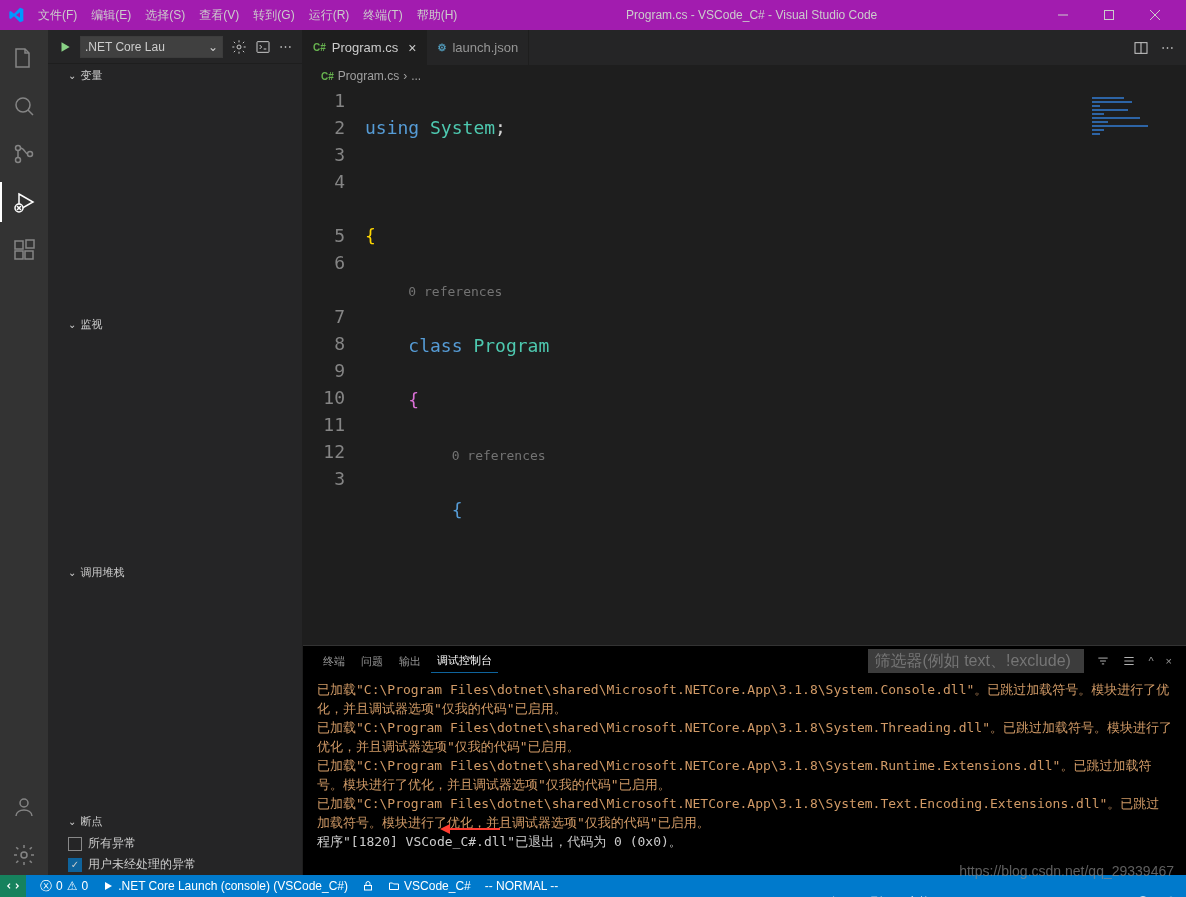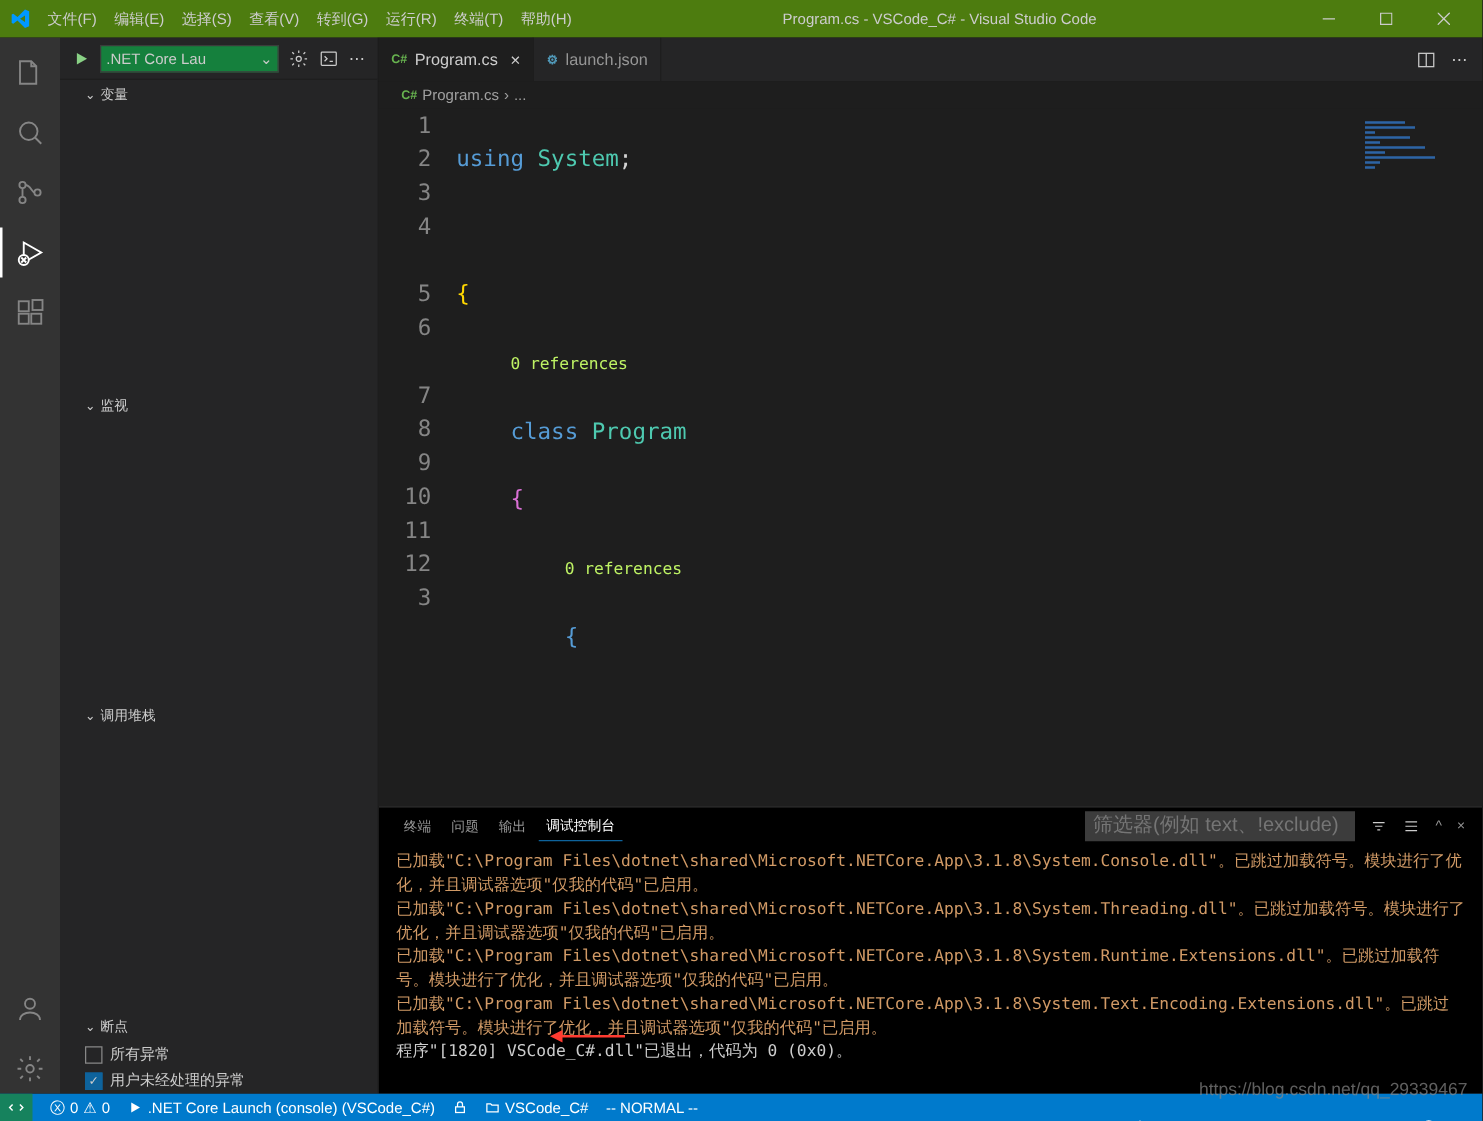--- a/index.html
+++ b/index.html
@@ -1,32 +1,32 @@
 <!DOCTYPE html>
 <html><head>
 <meta charset="utf-8">
 <style>
 * { margin: 0; padding: 0; box-sizing: border-box; }
 body { font-family: "Segoe UI", sans-serif; font-size: 13px; background: #1e1e1e; color: #cccccc; width: 1186px; height: 897px; overflow: hidden; display: flex; flex-direction: column; }
-.titlebar { height: 30px; background: #4d7c0f; display: flex; align-items: center; padding: 0 8px; }
+.titlebar { height: 30px; background: #a21caf; display: flex; align-items: center; padding: 0 8px; }
 .titlebar .logo { width: 16px; height: 16px; display:flex; align-items:center; justify-content:center;}
 .titlebar .menu { display: flex; gap: 2px; margin-left: 8px; font-size: 12px; }
 .titlebar .menu span { padding: 4px 6px; cursor:default;}
 .titlebar .title { flex: 1; text-align: center; font-size: 12px; color: #ccc; }
 .titlebar .controls { display: flex; gap: 0; }
 .titlebar .controls .ctrl { width: 46px; height: 30px; display:flex; align-items:center; justify-content:center;}
 .main { flex: 1; display: flex; overflow:hidden;}
 .activitybar { width: 48px; background: #333333; display: flex; flex-direction: column; align-items:center; padding-top: 8px; gap:8px;}
 .activitybar .icon { width: 48px; height: 40px; display:flex; align-items:center; justify-content:center; color:#858585;}
 .activitybar .icon.active { border-left: 2px solid #fff; color:#fff;}
 .activitybar .spacer{flex:1;}
 .sidebar { width: 255px; background: #252526; display:flex; flex-direction:column; border-right:1px solid #1e1e1e;}
 .debug-toolbar { height: 34px; display:flex; align-items:center; gap:8px; padding:0 10px; border-bottom:1px solid #1e1e1e;}
 .run-btn { color:#89d185;}
-.config-select { flex:1; background:#15803d; border:1px solid #3c3c3c; color:#ccc; padding:2px 4px; font-size:12px; height:22px; display:flex; align-items:center;}
+.config-select { flex:1; background:#404040; border:1px solid #3c3c3c; color:#ccc; padding:2px 4px; font-size:12px; height:22px; display:flex; align-items:center;}
 .sidebar .section-title{padding:4px 20px; font-size:11px; color:#ccc; cursor:default;}
 .sidebar .section-title::before{content:"⌄"; margin-right:4px; display:inline-block; font-size:10px;}
 .sidebar .section{flex:0 0 auto;}
 .sidebar .flexgrow{flex:1;}
 .checkrow{display:flex; align-items:center; gap:6px; padding:2px 20px; font-size:12px;}
 .checkbox{width:14px; height:14px; border:1px solid #888; display:inline-flex; align-items:center; justify-content:center; font-size:10px;}
 .checkbox.checked{background:#0e639c; border-color:#0e639c;}
 .editor-area{flex:1; display:flex; flex-direction:column; background:#1e1e1e; overflow:hidden;}
 .tabs{height:35px; background:#252526; display:flex; align-items:stretch;}
 .tab{display:flex; align-items:center; gap:6px; padding:0 10px; font-size:13px; border-right:1px solid #1e1e1e; cursor:default;}
@@ -38,21 +38,21 @@
 .breadcrumb{height:22px; background:#1e1e1e; padding:2px 18px; font-size:12px; color:#a0a0a0; display:flex; align-items:center; gap:4px;}
 .breadcrumb .lang{color:#67b24f; font-size:10px; font-weight:bold;}
 .editor{flex:1; display:flex; font-family: Consolas, monospace; font-size:18px; line-height:27px; overflow:hidden; position:relative;}
 .gutter{width:62px; text-align:right; color:#858585; padding-right:20px;}
 .code{flex:1; white-space:pre; color:#d4d4d4;}
 .tk-kw{color:#569cd6;}
 .tk-ns{color:#4ec9b0;}
 .tk-punct{color:#d4d4d4;}
 .tk-method{color:#dcdcaa;}
 .tk-local{color:#9cdcfe;}
-.ref{color:#bef264; font-size:13px;}
+.ref{color:#737373; font-size:13px;}
 .brace{color:#ffd700;}
 .brace2{color:#da70d6;}
 .brace3{color:#569cd6;}
 .minimap{position:absolute; right:14px; top:8px; width:80px; height:50px; opacity:0.6;}
 .minimap .ln{height:2px; margin:2px 0; background:#3794ff;}
 .panel{height:230px; background:#000000; border-top:1px solid #333; display:flex; flex-direction:column;}
 .panel-tabs{height:30px; display:flex; align-items:center; gap:4px; padding:0 14px; font-size:11px; color:#969696;}
 .panel-tabs .ptab{padding:4px 6px; cursor:default;}
 .panel-tabs .ptab.active{color:#fff; border-bottom:1px solid #0e639c;}
 .panel-tabs .filter{margin-left:auto; background:#3c3c3c; color:#ccc; border:none; padding:3px 6px; width:216px; font-size:16px;}

